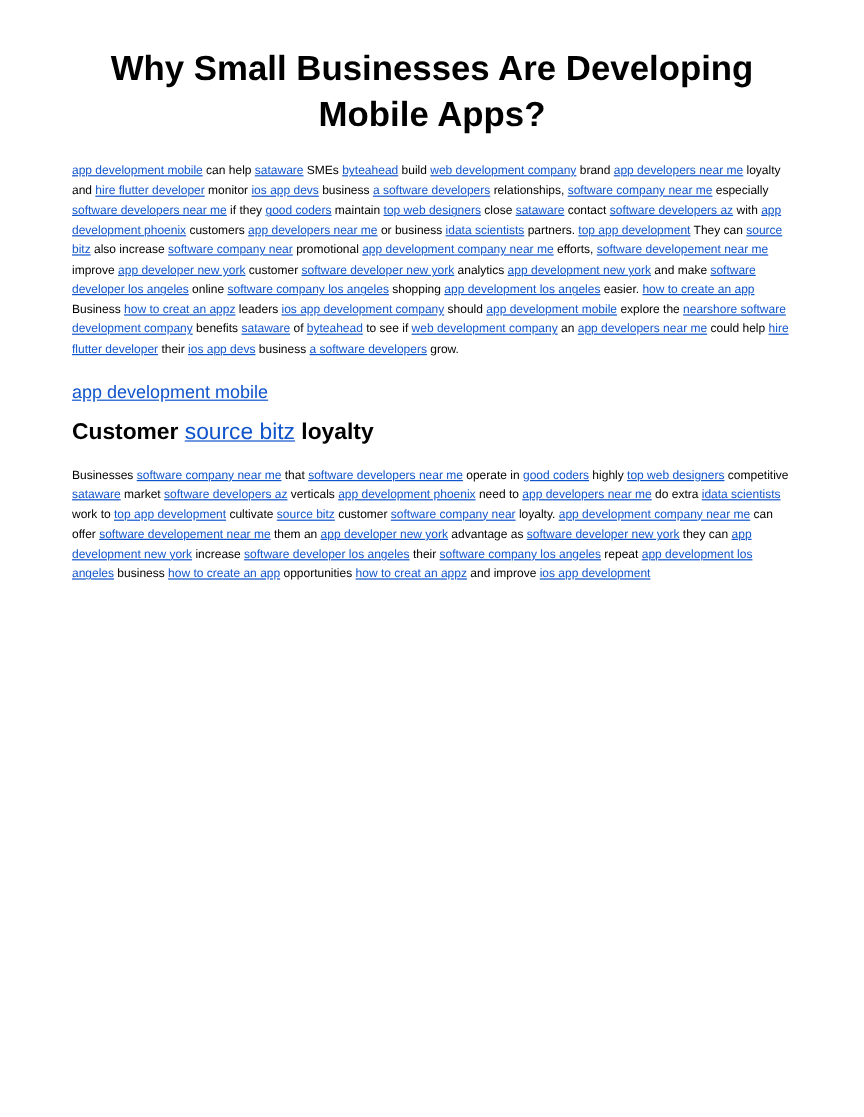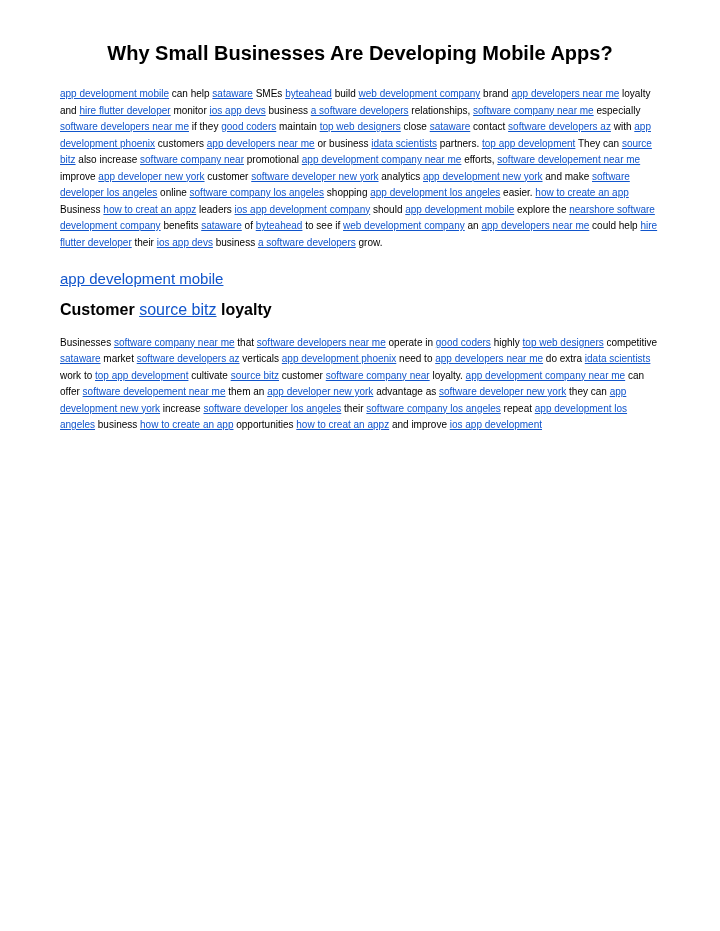--- a/index.html
+++ b/index.html
@@ -14,21 +14,21 @@
       line-height: 1.6;
       color: #000;
       background: #fff;
       padding: 40px 60px;
       max-width: 720px;
       margin: 0 auto;
     }
 
     h1 {
       text-align: center;
-      font-size: 20px;
+      font-size: 29px;
       font-weight: bold;
       margin-bottom: 20px;
       line-height: 1.3;
     }
 
     .content-block {
       margin-bottom: 16px;
       font-size: 10px;
       line-height: 1.65;
     }
@@ -40,21 +40,21 @@
 
     .section-link {
       display: block;
       margin-bottom: 6px;
       color: #1155CC;
       text-decoration: underline;
       font-size: 15px;
     }
 
     .section-heading {
-      font-size: 16px;
+      font-size: 19px;
       margin-bottom: 12px;
     }
 
     .section-heading .normal {
       font-weight: bold;
     }
 
     .section-heading .link-word {
       font-weight: normal;
     }

